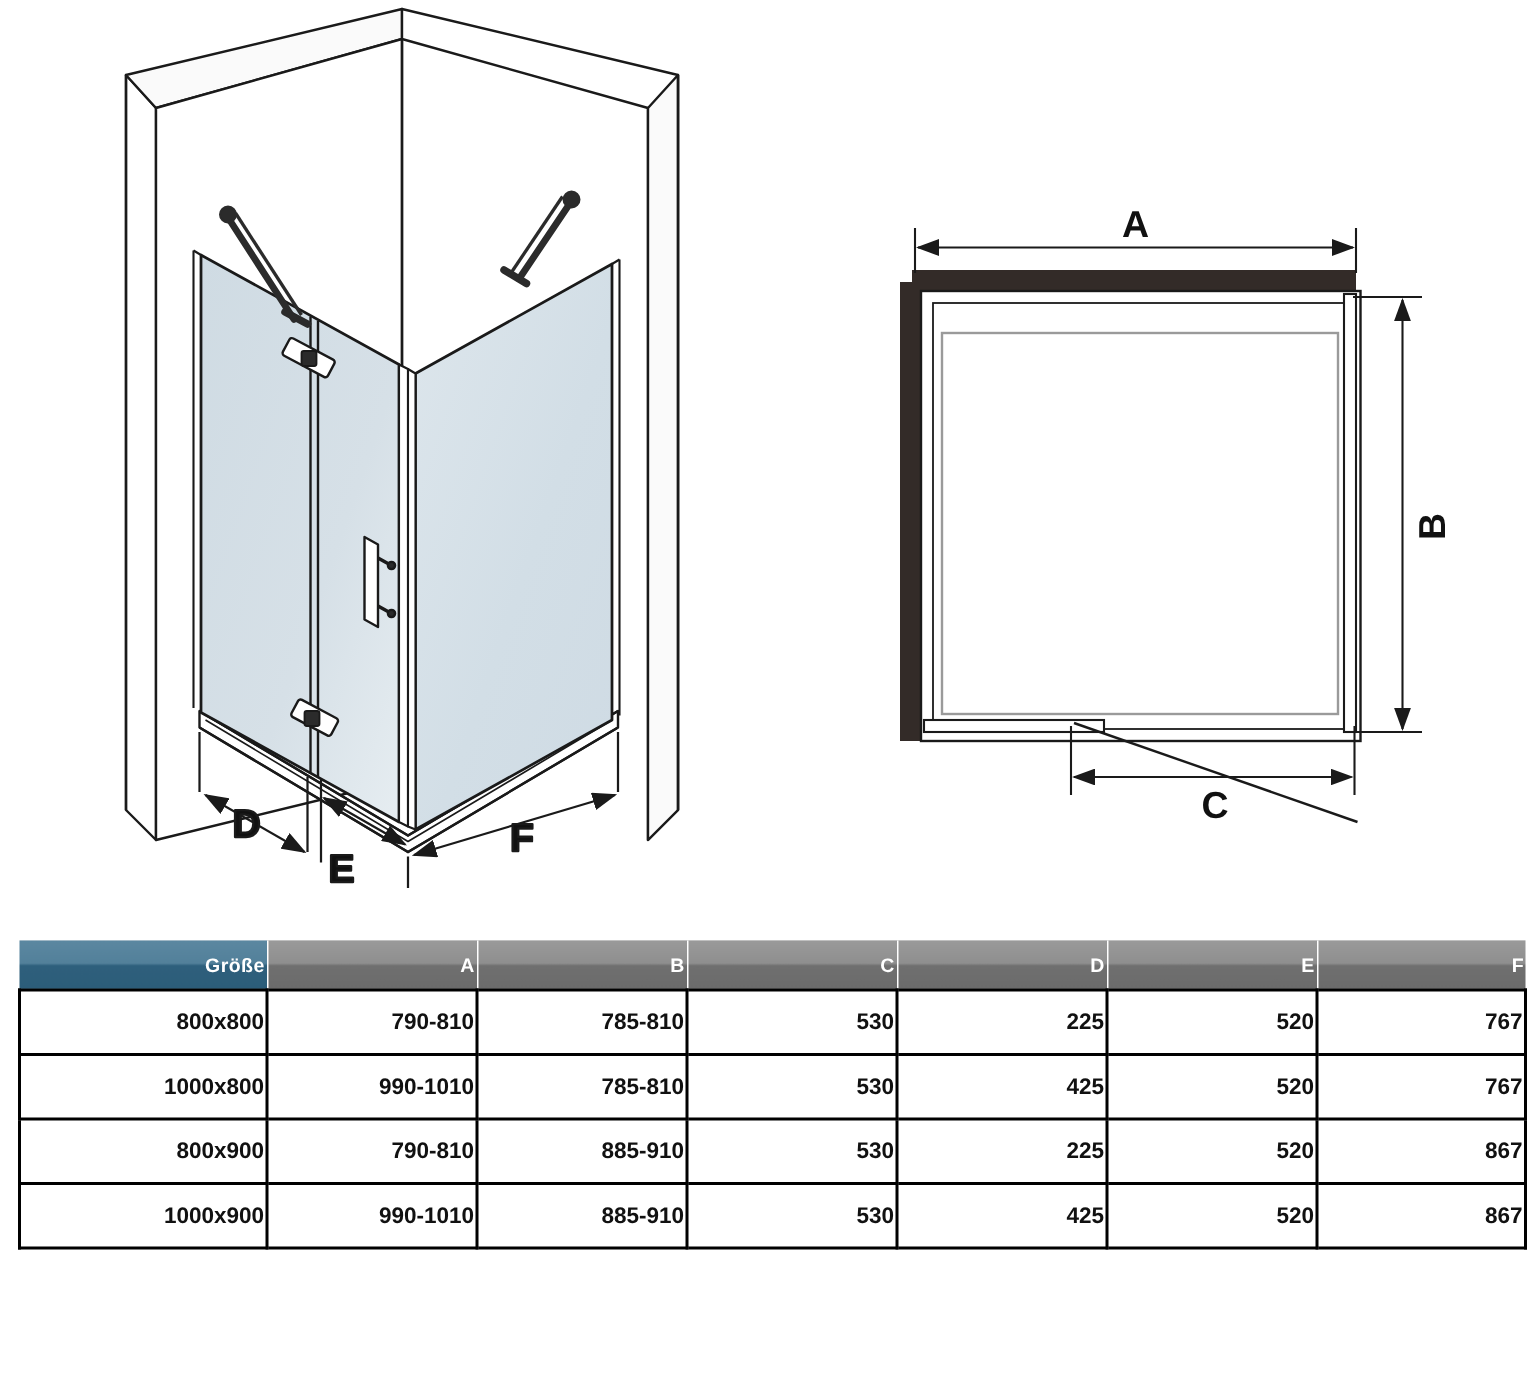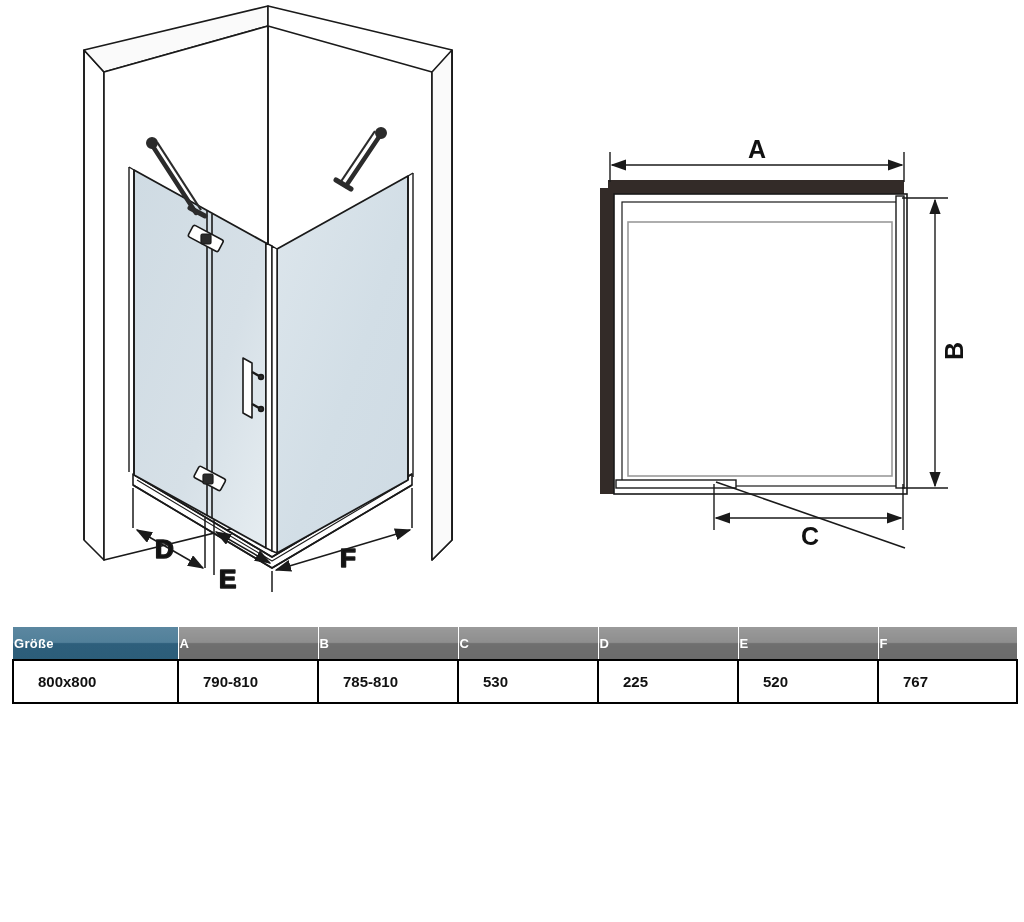--- a/index.html
+++ b/index.html
@@ -30,21 +30,21 @@
   #spec-table {
     position: absolute;
     left: 12px;
     top: 627px;
     width: 1004px;
     border-collapse: collapse;
     table-layout: fixed;
   }
   #spec-table th,
   #spec-table td {
-    text-align: left;
+    text-align: right;
     vertical-align: middle;
     font-family: "Liberation Sans", sans-serif;
   }
   #spec-table thead th {
     height: 30px;
     color: #ffffff;
     font-size: 13px;
     font-weight: bold;
     letter-spacing: .3px;
     border: none;
@@ -277,16 +277,43 @@
     <tbody>
       <tr>
         <td>800x800</td>
         <td>790-810</td>
         <td>785-810</td>
         <td>530</td>
         <td>225</td>
         <td>520</td>
         <td>767</td>
       </tr>
+      <tr>
+        <td>1000x800</td>
+        <td>990-1010</td>
+        <td>785-810</td>
+        <td>530</td>
+        <td>425</td>
+        <td>520</td>
+        <td>767</td>
+      </tr>
+      <tr>
+        <td>800x900</td>
+        <td>790-810</td>
+        <td>885-910</td>
+        <td>530</td>
+        <td>225</td>
+        <td>520</td>
+        <td>867</td>
+      </tr>
+      <tr>
+        <td>1000x900</td>
+        <td>990-1010</td>
+        <td>885-910</td>
+        <td>530</td>
+        <td>425</td>
+        <td>520</td>
+        <td>867</td>
+      </tr>
     </tbody>
   </table>
 
 </div>
 
 </body></html>

